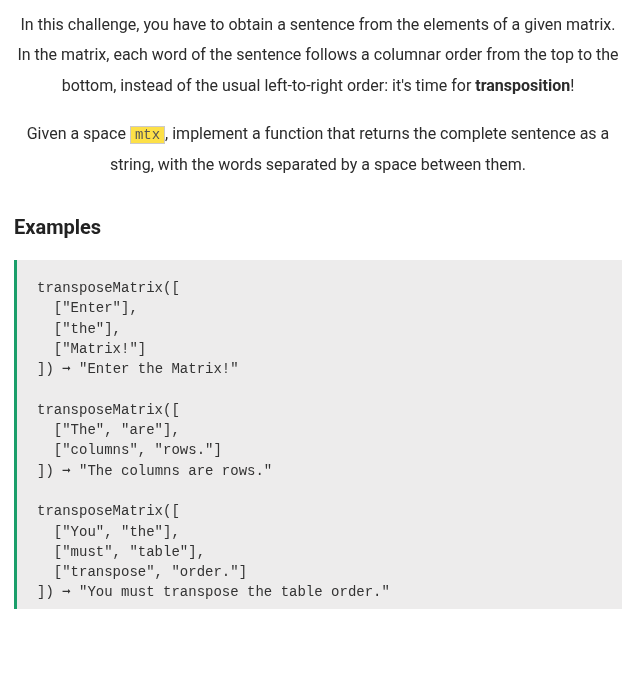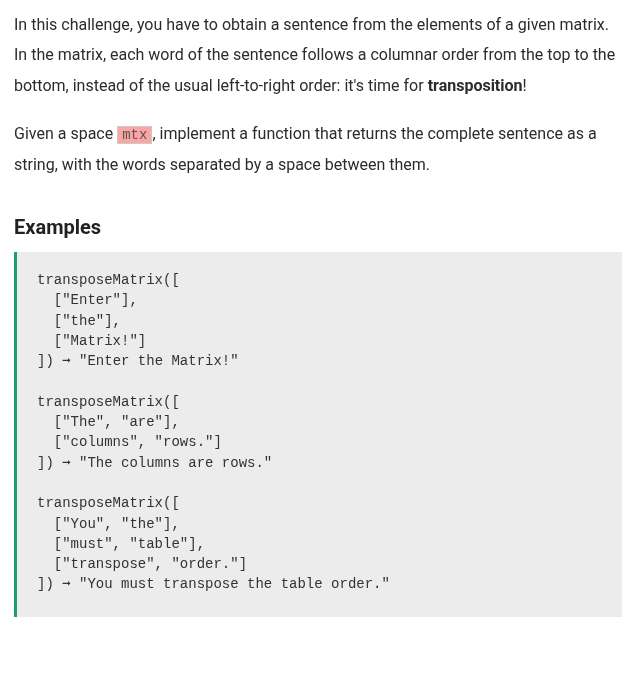--- a/index.html
+++ b/index.html
@@ -12,43 +12,44 @@
       font-size: 16px;
       line-height: 1.9;
       color: #2c2c2c;
       background: #ffffff;
       padding: 10px 14px 20px 14px;
       width: 636px;
     }
     .paragraph {
       margin-bottom: 18px;
       color: #2c2c2c;
+      text-align: center;
     }
     .bold {
       font-weight: 700;
     }
     .code-inline {
       font-family: "Consolas", "Monaco", "Courier New", monospace;
-      background: #fca5a5;
+      background: #fde047;
       border: 1px solid #ccc9c9;
       padding: 0 4px;
       font-size: 14px;
       color: #555;
     }
     .heading {
       font-size: 20px;
       font-weight: 700;
       color: #222;
       margin-top: 28px;
-      margin-bottom: 6px;
+      margin-bottom: 14px;
     }
     .code-block {
       background: #edecec;
       border-left: 3px solid #1a9e6a;
-      padding: 18px 16px 22px 20px;
+      padding: 18px 16px 6px 20px;
       font-family: "Consolas", "Monaco", "Courier New", monospace;
       font-size: 14px;
       line-height: 1.45;
       color: #333;
       white-space: pre;
       overflow-x: auto;
       margin-top: 4px;
     }
   </style>
 </head>

